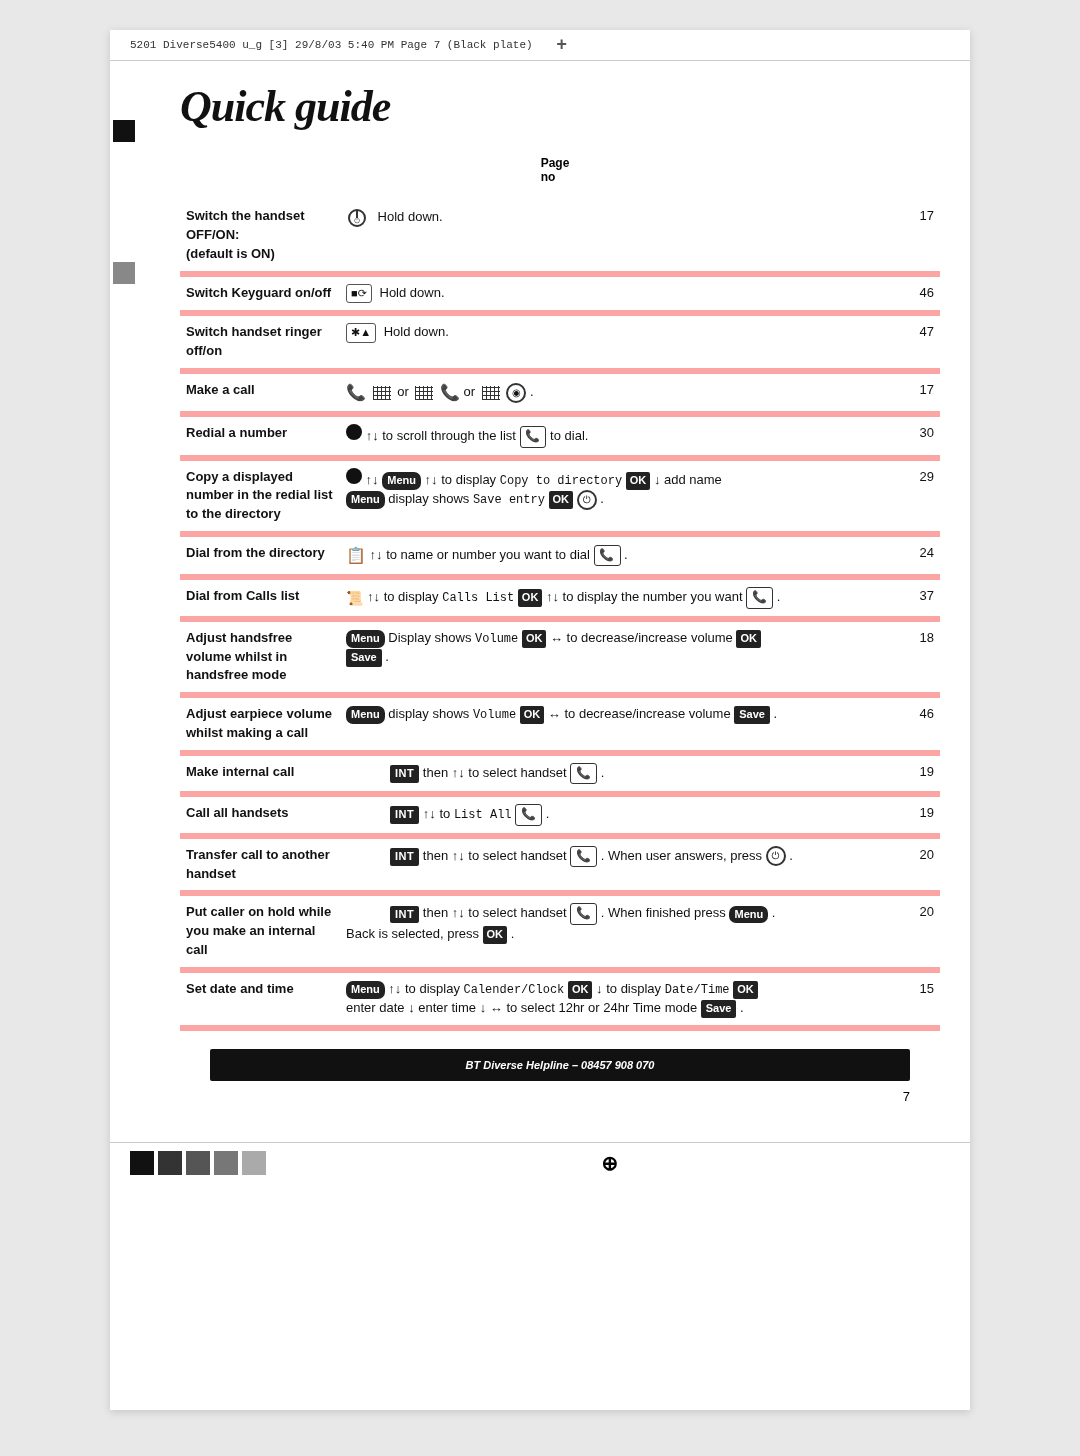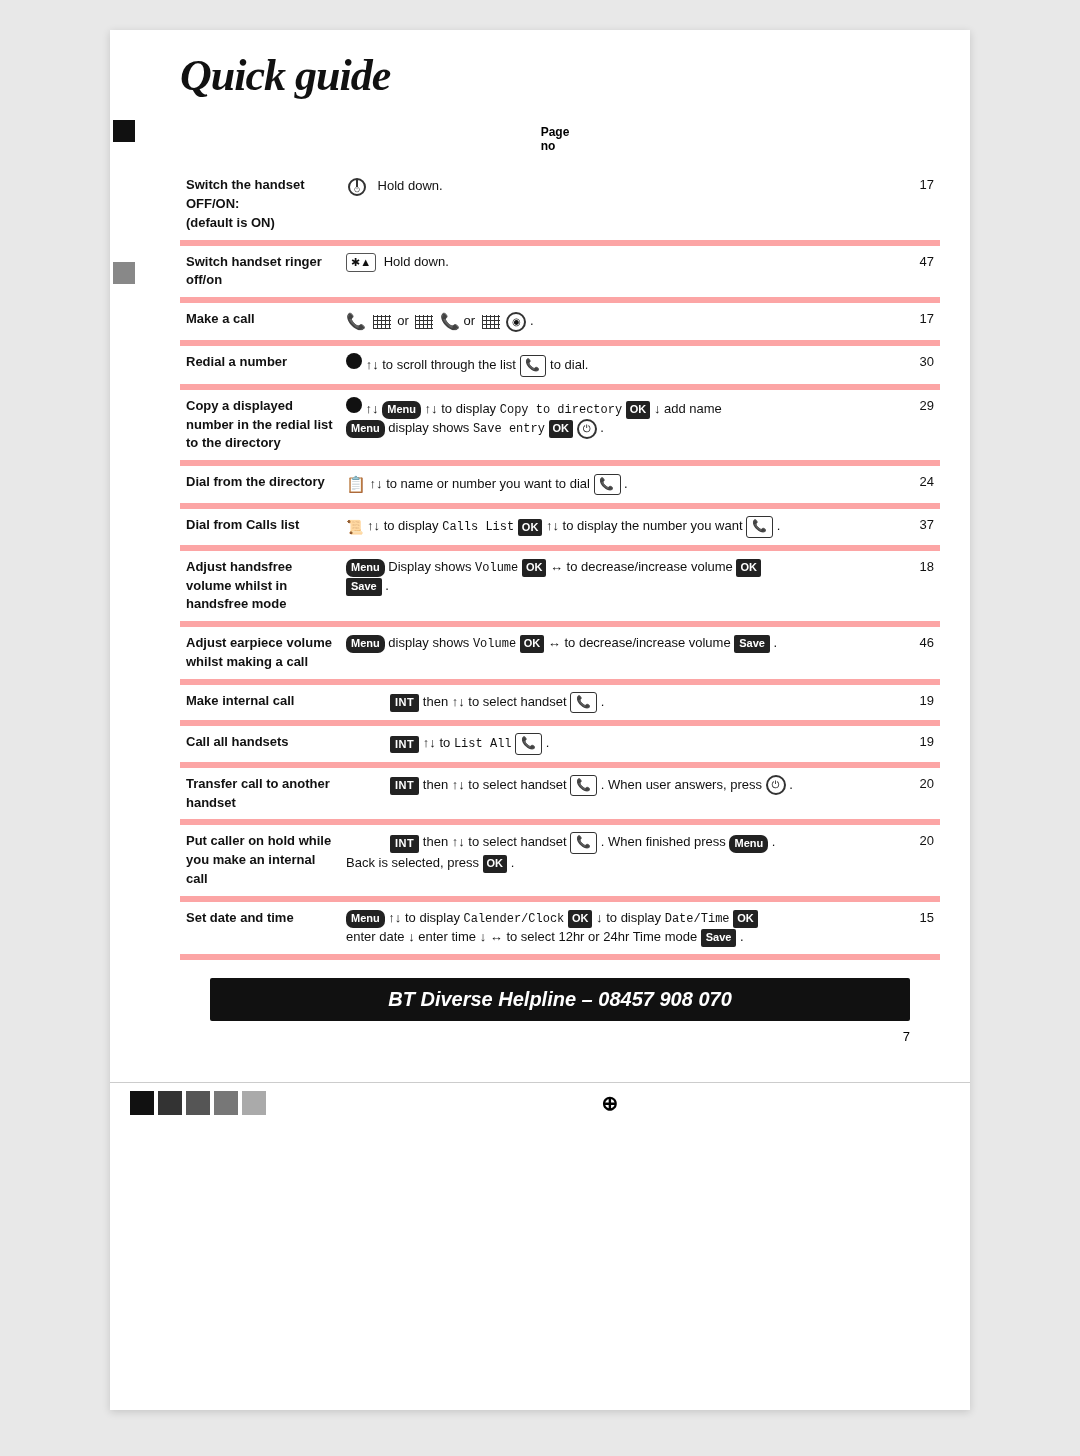--- a/index.html
+++ b/index.html
@@ -199,21 +199,21 @@
     .monospace {
       font-family: 'Courier New', monospace;
       font-size: 12px;
     }
 
     .bottom-bar {
       background: #111;
       color: #fff;
       text-align: center;
       padding: 10px;
-      font-size: 20px;
+      font-size: 11px;
       font-style: italic;
       font-weight: bold;
       margin: 0 30px;
       border-radius: 2px;
     }
 
     .page-number {
       text-align: right;
       font-size: 13px;
       padding: 8px 30px 8px 0;
@@ -242,20 +242,24 @@
       flex: 1;
       display: flex;
       justify-content: center;
     }
   </style>
 </head>
 <body>
 
 <div class="page-wrapper">
 
+  <div class="printer-marks-top">
+    <span>5201  Diverse5400   u_g [3]   29/8/03   5:40 PM   Page 7     (Black plate)</span>
+    <span class="crosshair"></span>
+  </div>
 
   <div class="left-sidebar">
     <div class="black-square"></div>
     <div class="gray-square"></div>
   </div>
 
   <div class="main-content">
     <h1 class="title">Quick guide</h1>
 
     <div class="page-no-header">
@@ -272,20 +276,28 @@
             <svg width="22" height="22" viewBox="0 0 22 22" style="vertical-align:middle;margin-right:6px;">
               <circle cx="11" cy="11" r="8" fill="none" stroke="#333" stroke-width="2"></circle>
               <line x1="11" y1="3" x2="11" y2="11" stroke="#333" stroke-width="2"></line>
               <text x="11" y="16" text-anchor="middle" font-size="7" fill="#333">⏻</text>
             </svg>
             Hold down.
           </td>
           <td class="col-page">17</td>
         </tr>
 
+        <tr>
+          <td class="col-label"><strong>Switch Keyguard on/off</strong></td>
+          <td class="col-instruction">
+            <span style="display:inline-block;border:1.5px solid #555;border-radius:3px;padding:1px 4px;font-size:11px;vertical-align:middle;margin-right:4px;">■⟳</span>
+            Hold down.
+          </td>
+          <td class="col-page">46</td>
+        </tr>
 
         <tr>
           <td class="col-label"><strong>Switch handset ringer off/on</strong></td>
           <td class="col-instruction">
             <span style="display:inline-block;border:1.5px solid #555;border-radius:3px;padding:1px 4px;font-size:11px;vertical-align:middle;margin-right:4px;">✱▲</span>
             Hold down.
           </td>
           <td class="col-page">47</td>
         </tr>
 

